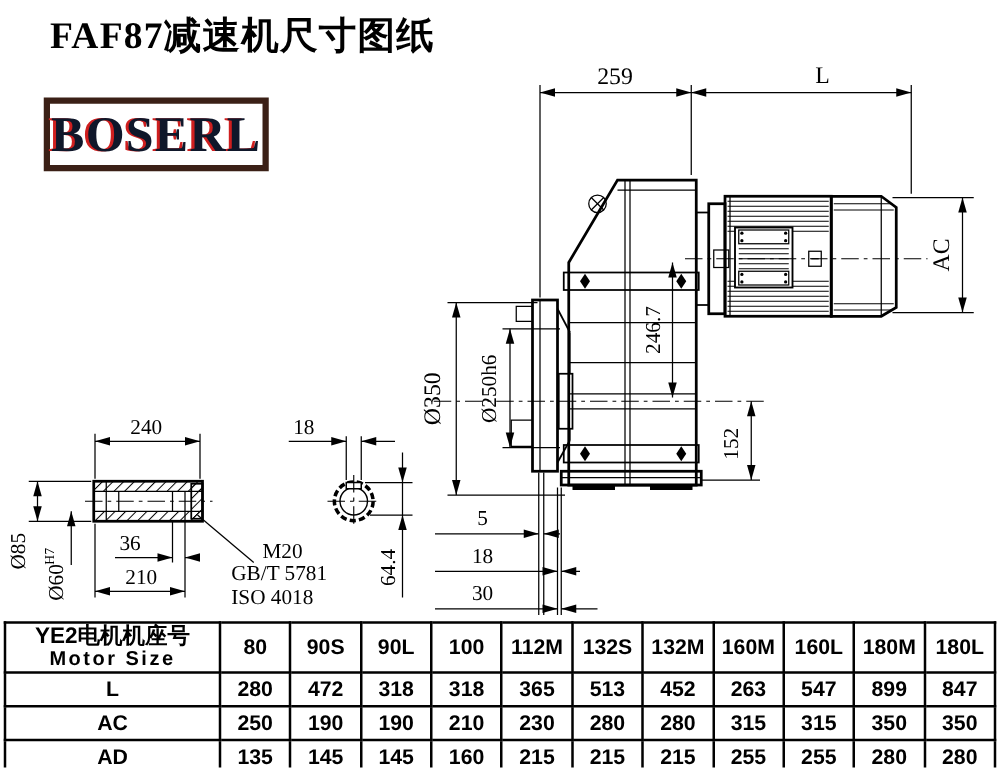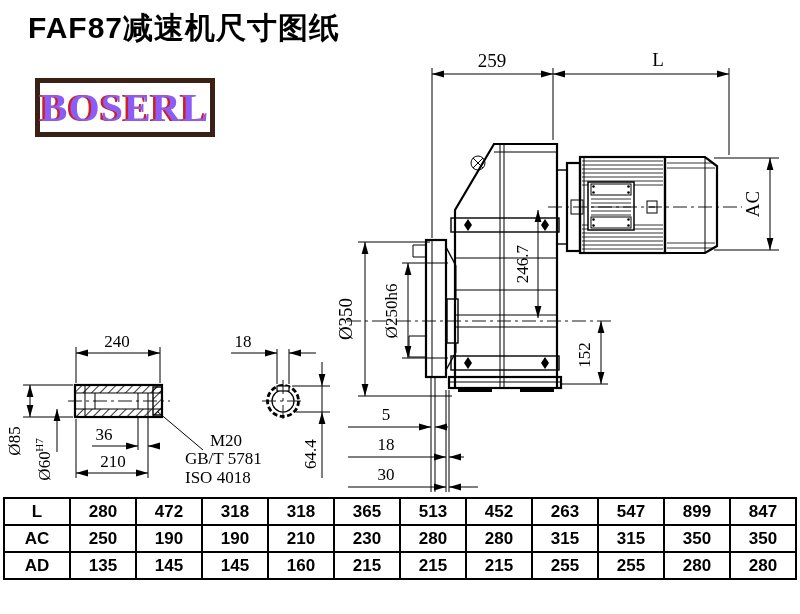--- a/index.html
+++ b/index.html
@@ -1,24 +1,24 @@
 <!DOCTYPE html>
 <html><head>
 <meta charset="utf-8">
 <style>
   html,body{margin:0;padding:0;background:#fff;}
   body{width:800px;height:614px;position:relative;overflow:hidden;
        font-family:"Liberation Sans",sans-serif;color:#000;}
-  .page-title{position:absolute;left:28px;top:8px;font-size:30px;font-weight:bold;
-       letter-spacing:1px;font-family:Liberation Sans, sans-serif;color:#000;white-space:nowrap;}
+  .page-title{position:absolute;left:40px;top:8px;font-size:30px;font-weight:bold;
+       letter-spacing:1px;font-family:Liberation Serif, serif;color:#000;white-space:nowrap;}
   .brand-box{position:absolute;left:35px;top:78px;width:180px;height:59px;
        border:5px solid #3b2016;background:#fff;display:flex;align-items:center;justify-content:center;
        box-sizing:border-box;}
   .brand-text{font-family:"Liberation Serif",serif;font-weight:bold;font-size:40px;line-height:1;
-       color:#8b5cf6;text-shadow:-2.5px 0 0 #cf1f1f;letter-spacing:1px;}
+       color:#0f172a;text-shadow:-2.5px 0 0 #cf1f1f;letter-spacing:1px;}
   svg{position:absolute;left:0;top:0;}
   .ol{fill:none;stroke:#000;stroke-width:2.2;}
   .ol1{fill:none;stroke:#000;stroke-width:1.4;}
   .tl{fill:none;stroke:#000;stroke-width:1;}
   .fin{fill:none;stroke:#000;stroke-width:0.8;}
   .dim{fill:none;stroke:#000;stroke-width:1;}
   .cl{fill:none;stroke:#000;stroke-width:0.9;stroke-dasharray:14 4 3 4;}
   .dimtxt{font-family:"Liberation Serif",serif;font-size:17px;fill:#000;text-anchor:middle;}
   .dimtxt.big{font-size:19px;}
   .dimtxt.start{text-anchor:start;}
@@ -257,20 +257,37 @@
 </svg>
 
 <div class="page-title">FAF87减速机尺寸图纸</div>
 
 <div class="brand-box">
   <span class="brand-text">BOSERL</span>
 </div>
 
 <table class="spec-table">
   <tbody>
+      <tr class="hdr-row">
+    <td style="width:170px;">
+      <div class="hdr-line1">YE2电机机座号</div>
+      <div class="hdr-line2">Motor Size</div>
+    </td>
+    <td>80</td>
+    <td>90S</td>
+    <td>90L</td>
+    <td>100</td>
+    <td>112M</td>
+    <td>132S</td>
+    <td>132M</td>
+    <td>160M</td>
+    <td>160L</td>
+    <td>180M</td>
+    <td>180L</td>
+  </tr>
   <tr class="val-row">
     <td>L</td>
     <td>280</td>
     <td>472</td>
     <td>318</td>
     <td>318</td>
     <td>365</td>
     <td>513</td>
     <td>452</td>
     <td>263</td>

